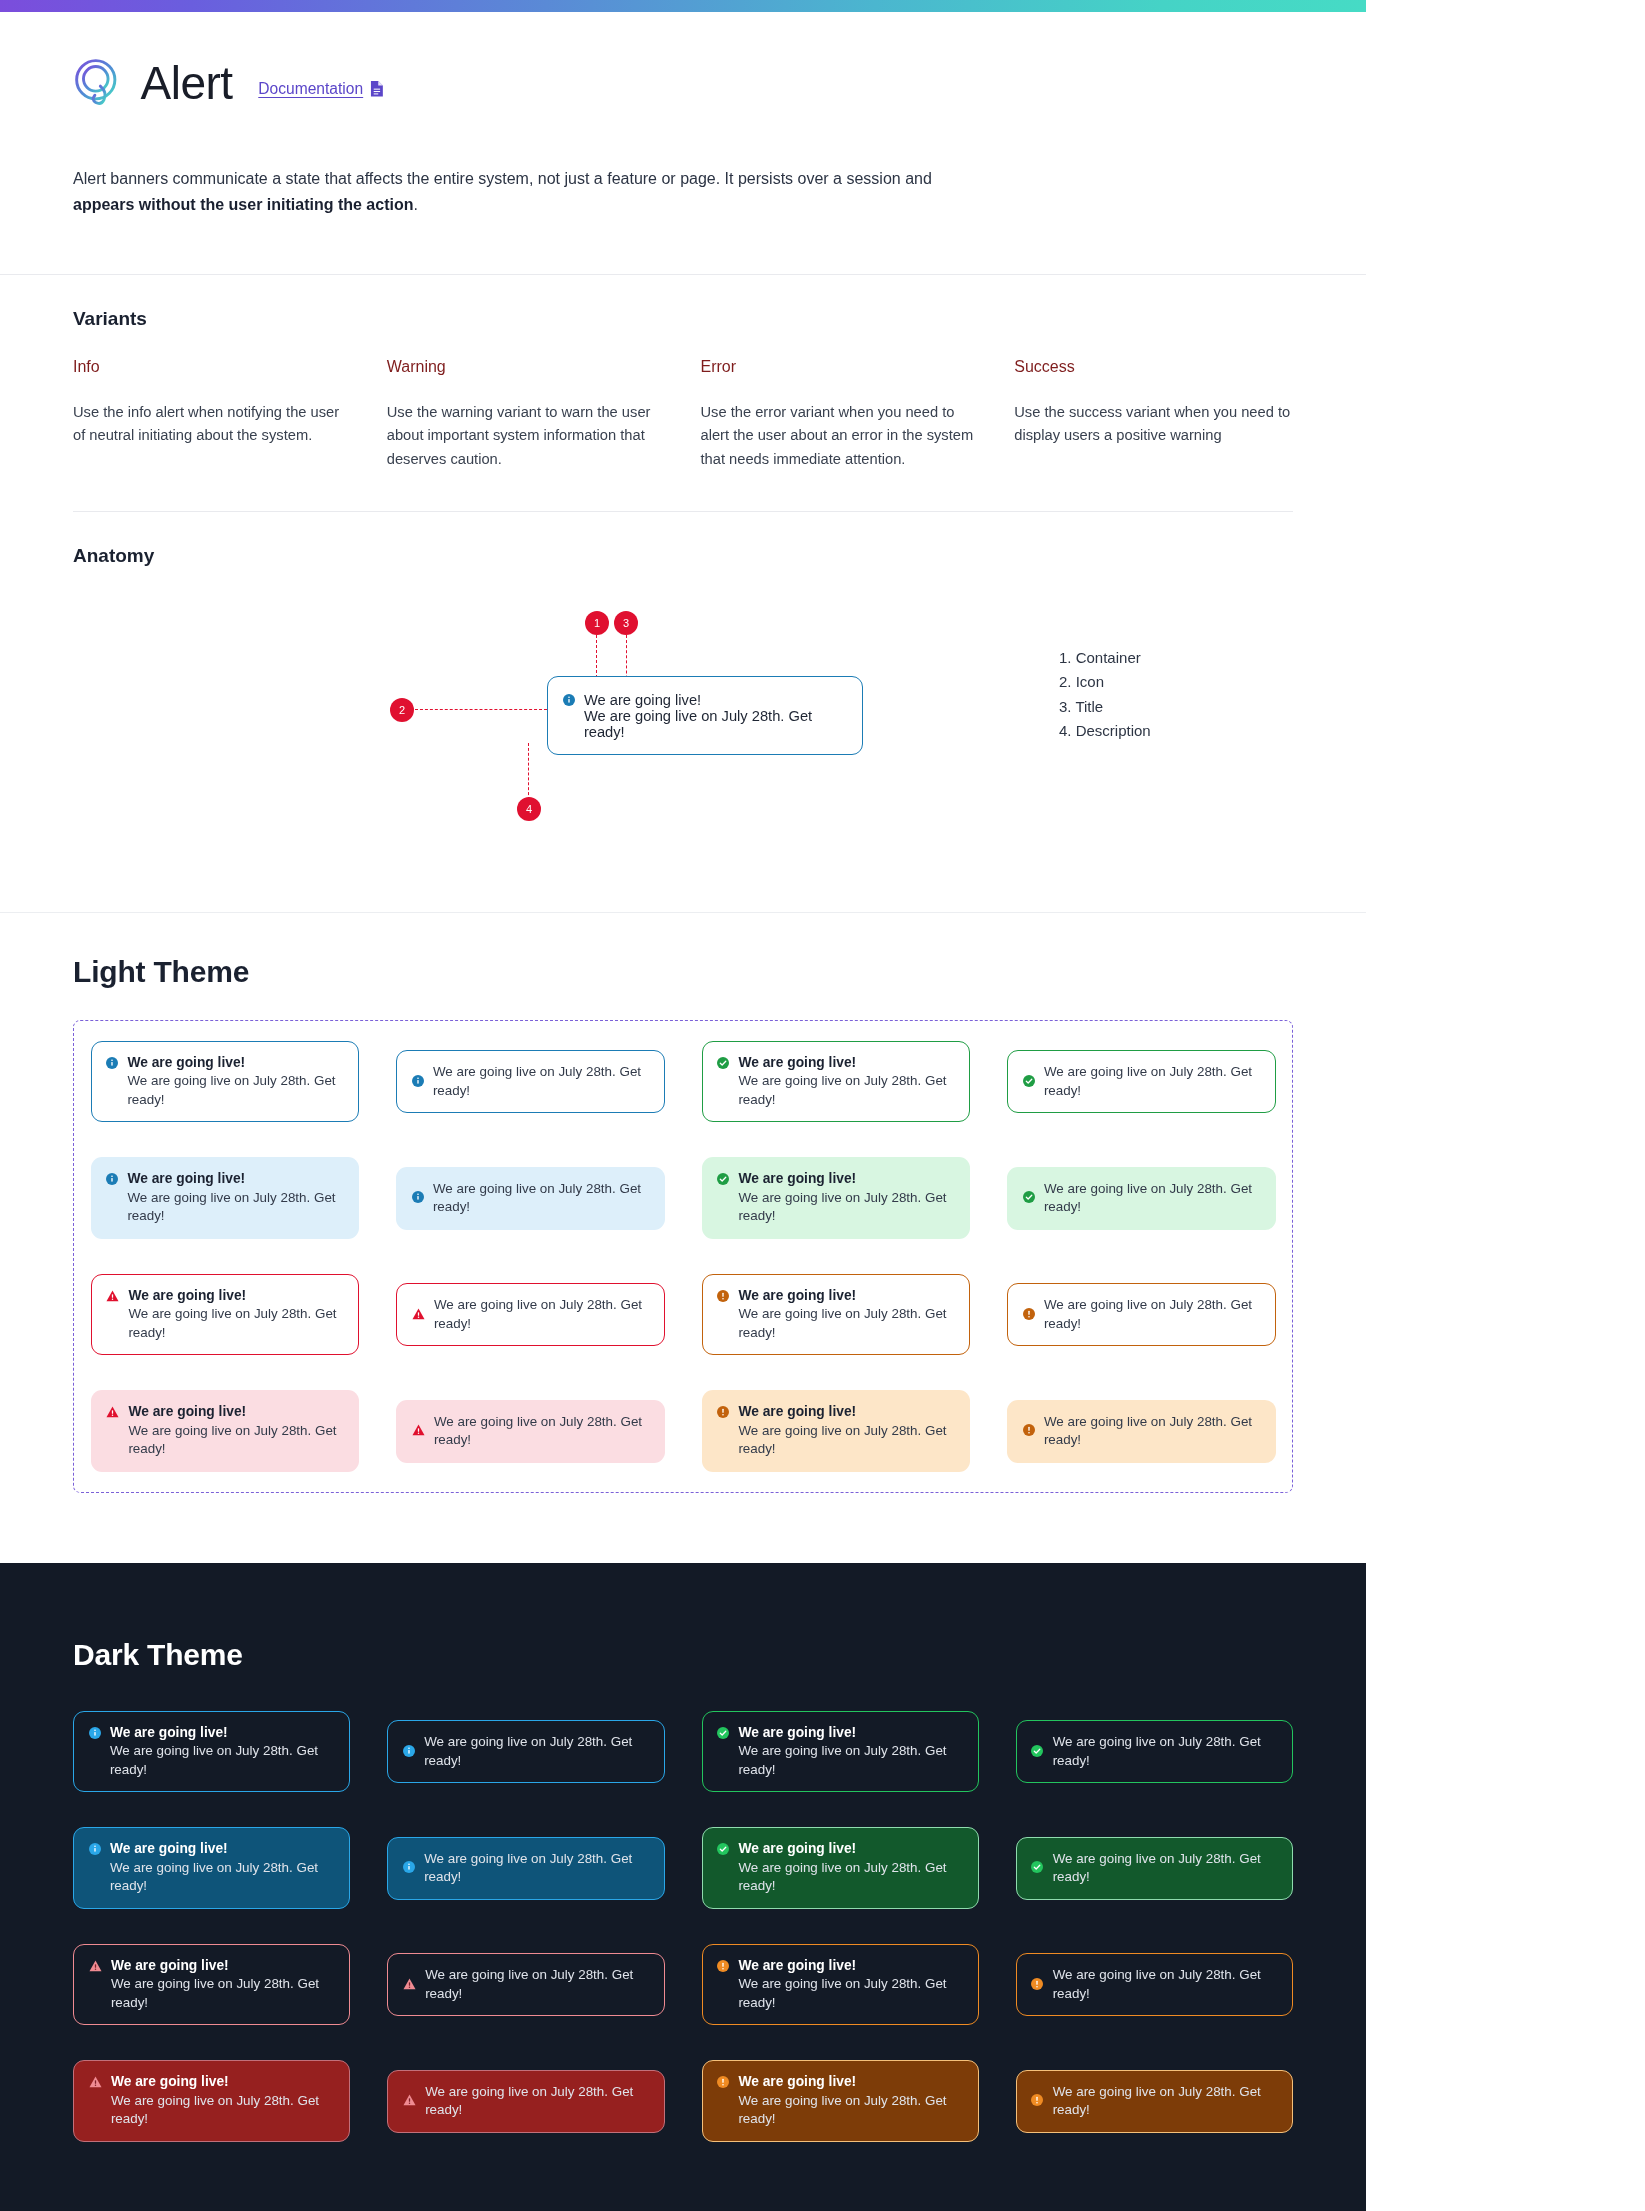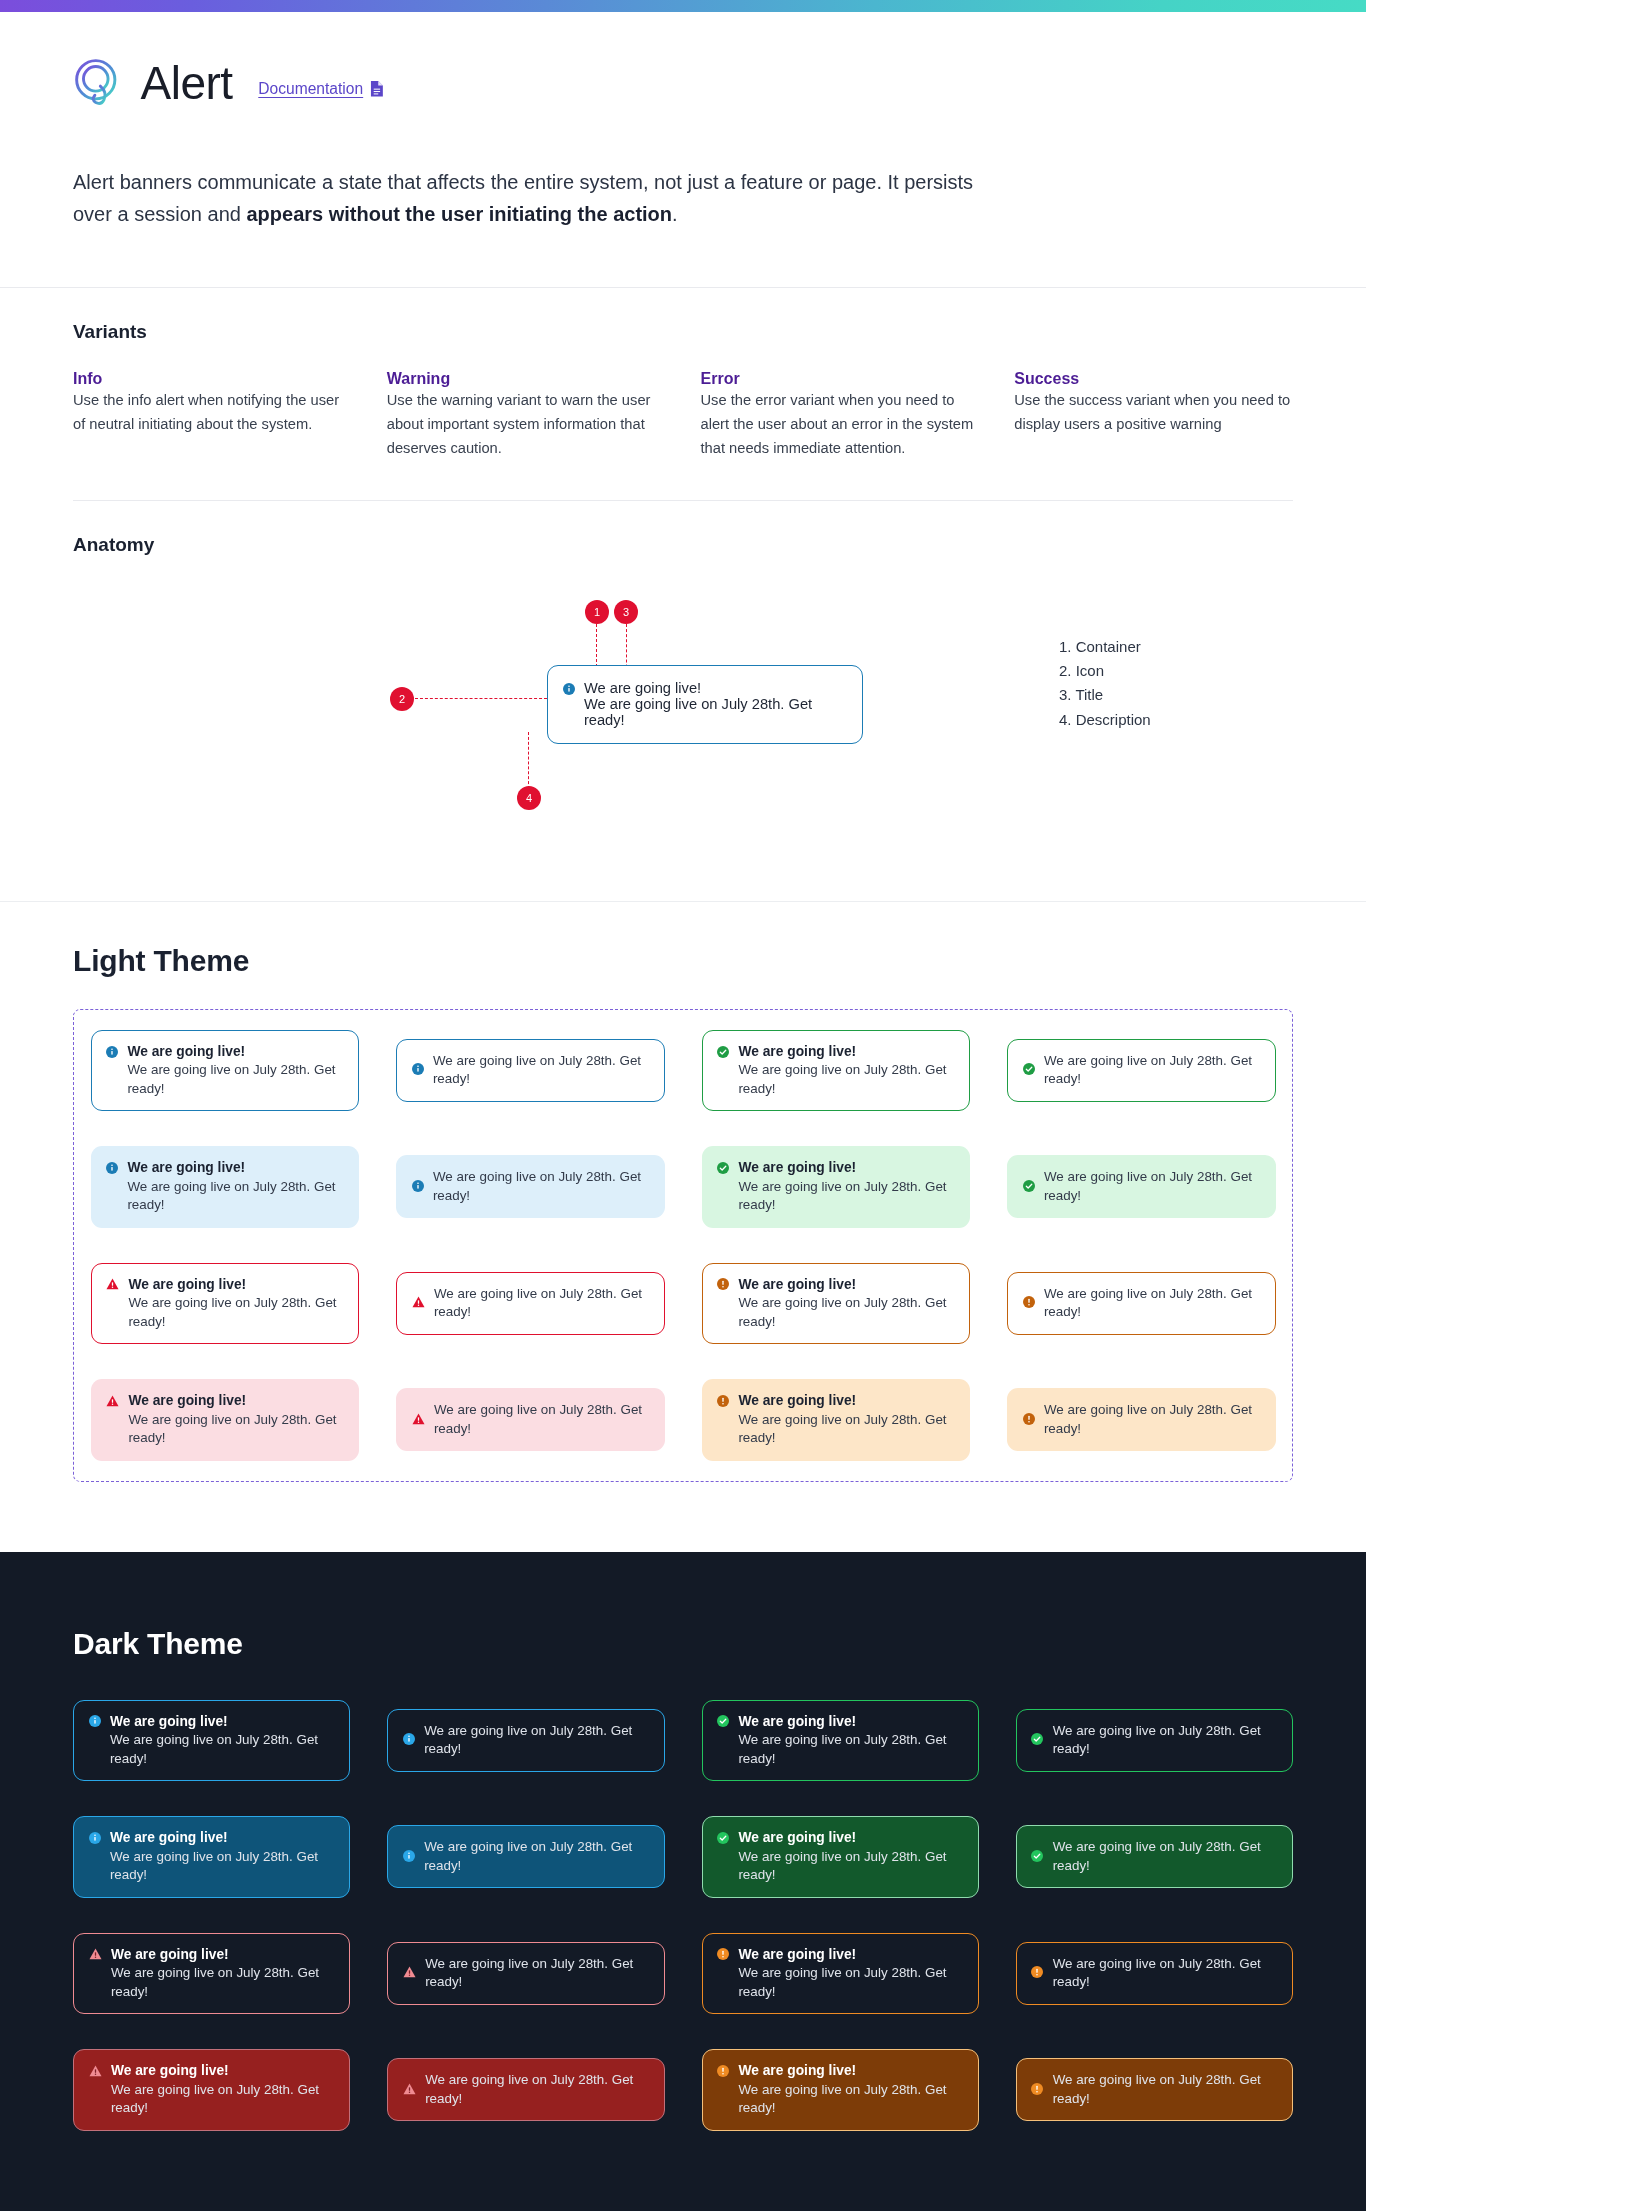--- a/index.html
+++ b/index.html
@@ -45,21 +45,21 @@
     font-size: 15.6px;
     color: #5b46c9;
     text-decoration: underline;
     text-underline-offset: 2.8px;
   }
   .doc-icon { width: 13.8px; height: 17.4px; display: block; }
 
   .intro {
     margin-top: 57px;
     max-width: 918px;
-    font-size: 20px;
+    font-size: 16px;
     line-height: 1.6;
     color: #2c3444;
   }
   .intro b { font-weight: 700; color: #1a2030; }
 
   .hr {
     height: 0.9px;
     background: #e9eaee;
     margin: 57px 0 0 0;
     width: 100%;
@@ -75,23 +75,23 @@
   }
 
   .variant-grid {
     display: grid;
     grid-template-columns: repeat(4, 1fr);
     gap: 0 35px;
     margin-top: 27.5px;
   }
   .variant-name {
     font-size: 16px;
-    font-weight: 700;
-    color: #4c1d95;
-    margin-bottom: 1px;
+    font-weight: 400;
+    color: #7f1d1d;
+    margin-bottom: 25px;
   }
   .variant-desc {
     font-size: 14.7px;
     line-height: 1.62;
     color: #39414f;
     max-width: 294px;
   }
 
   
   .anatomy-section { padding: 0 73px 0 73px; }

